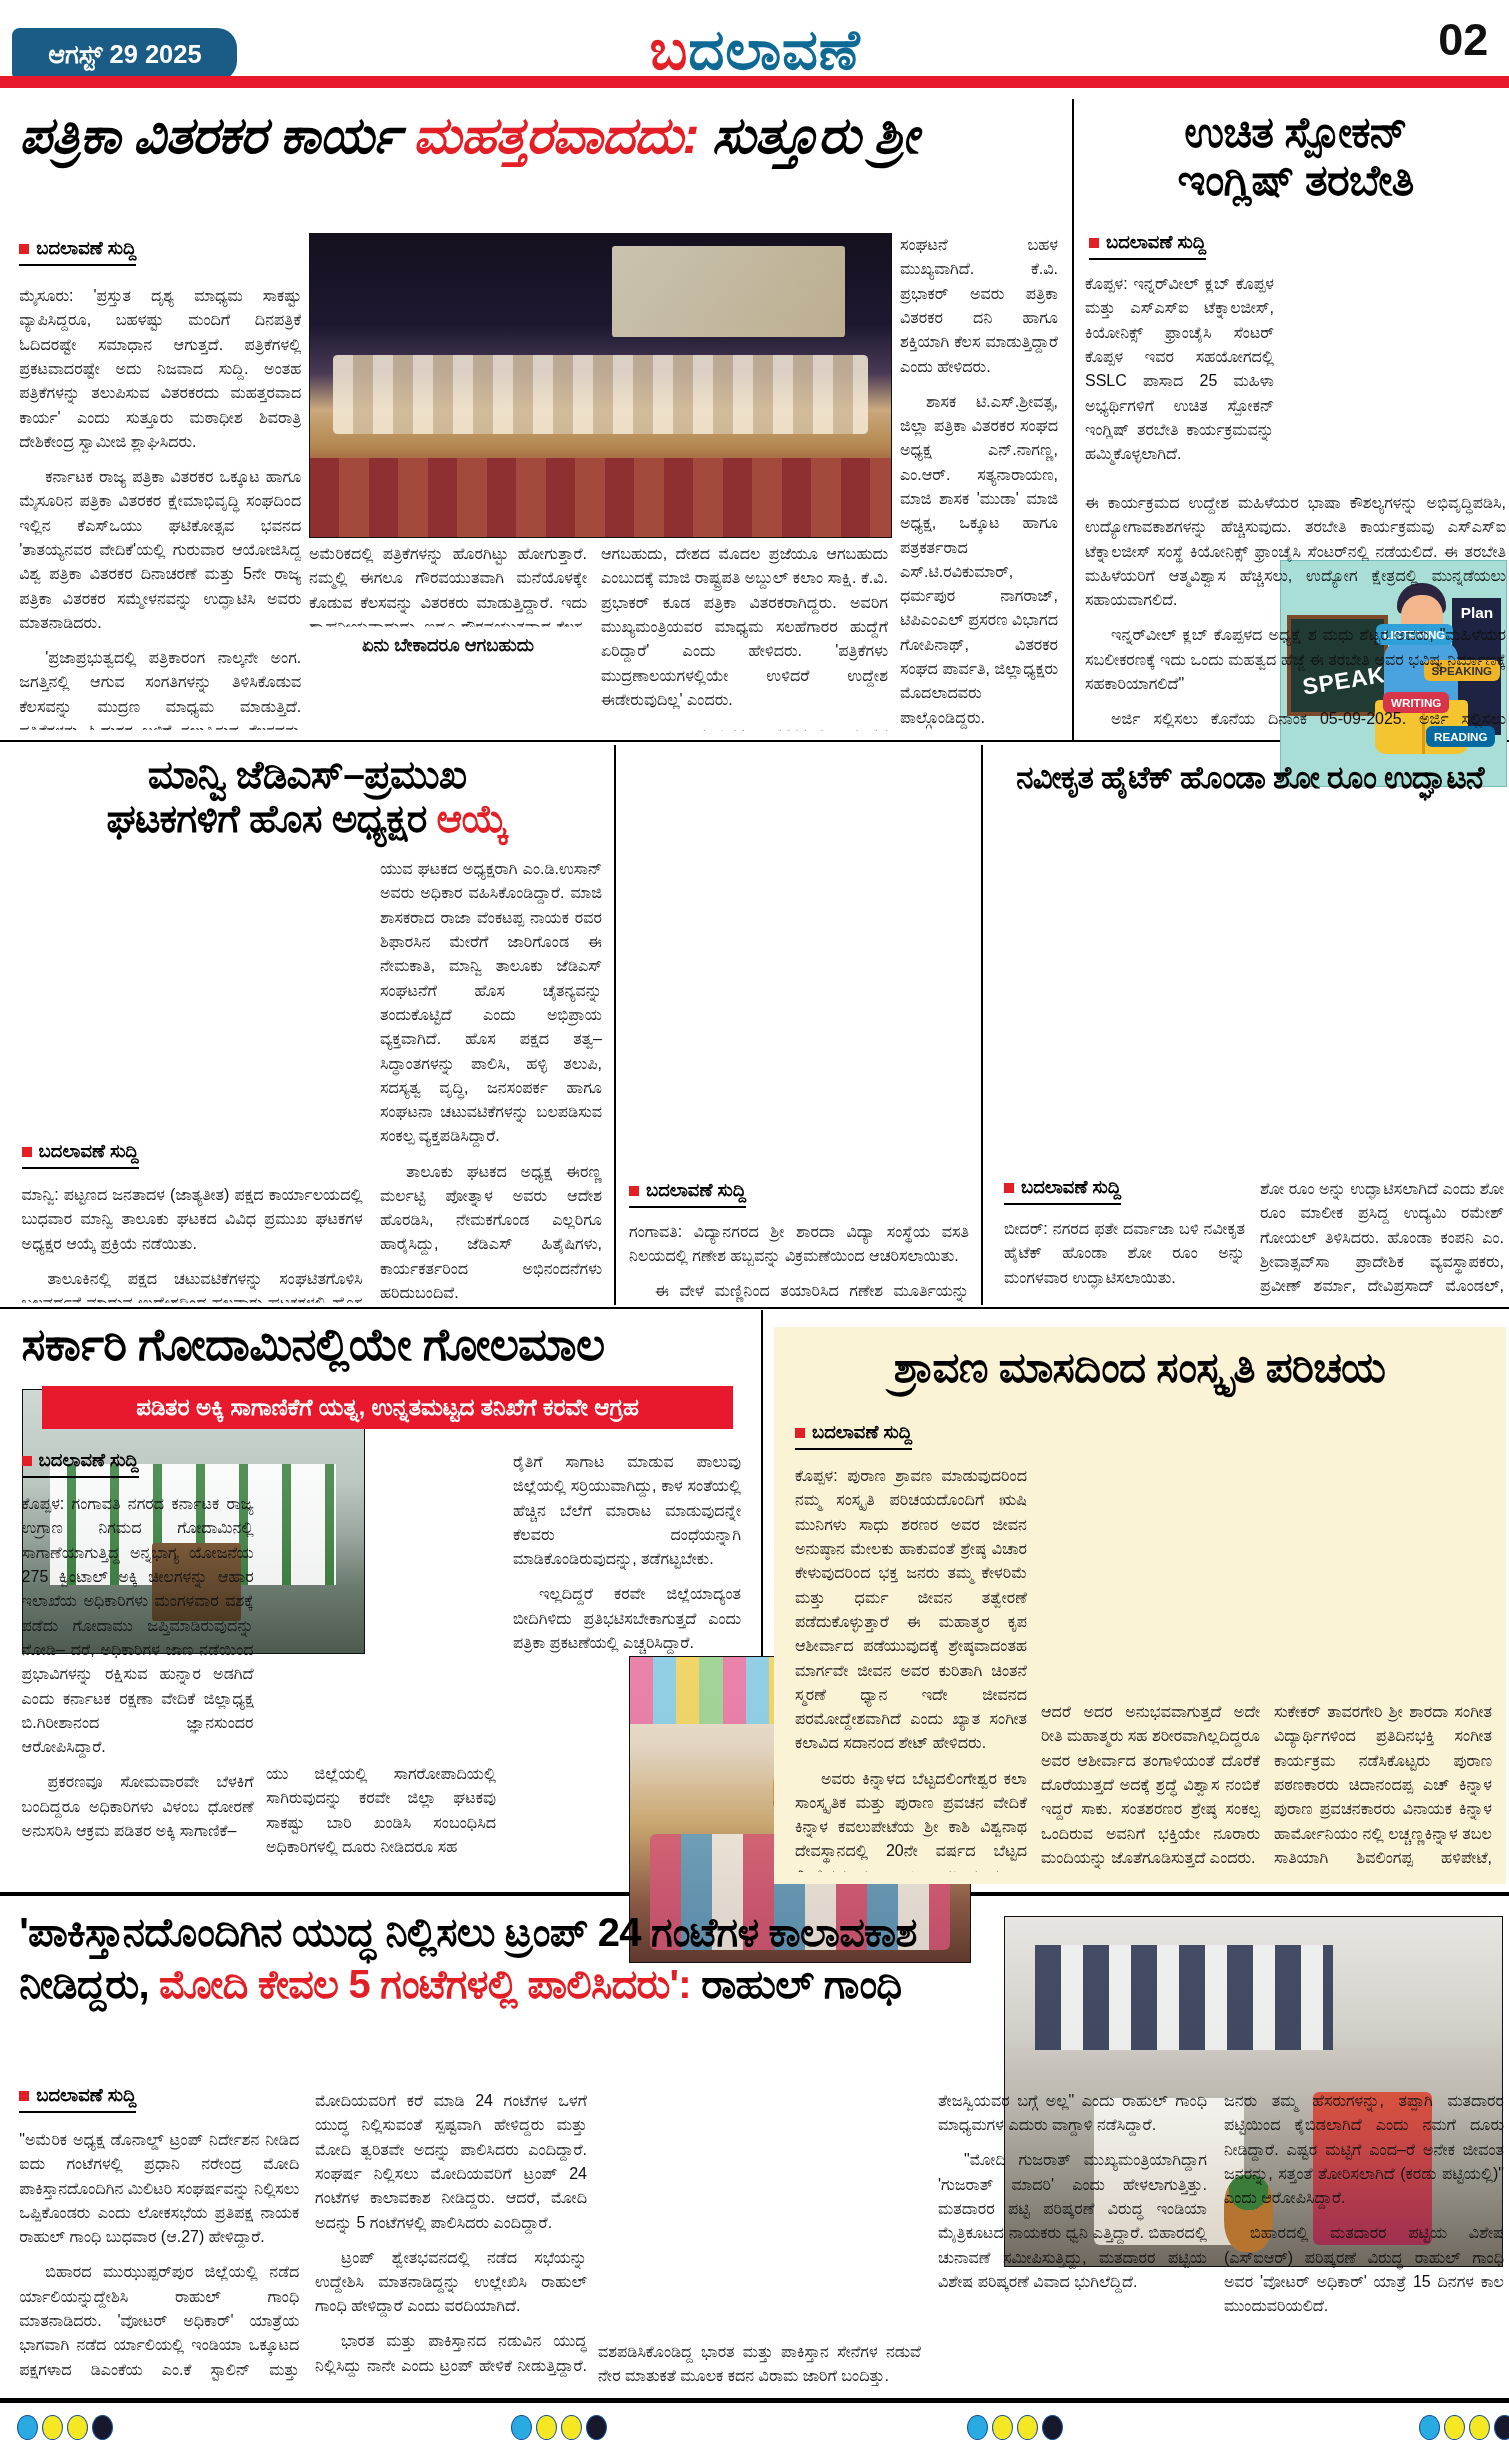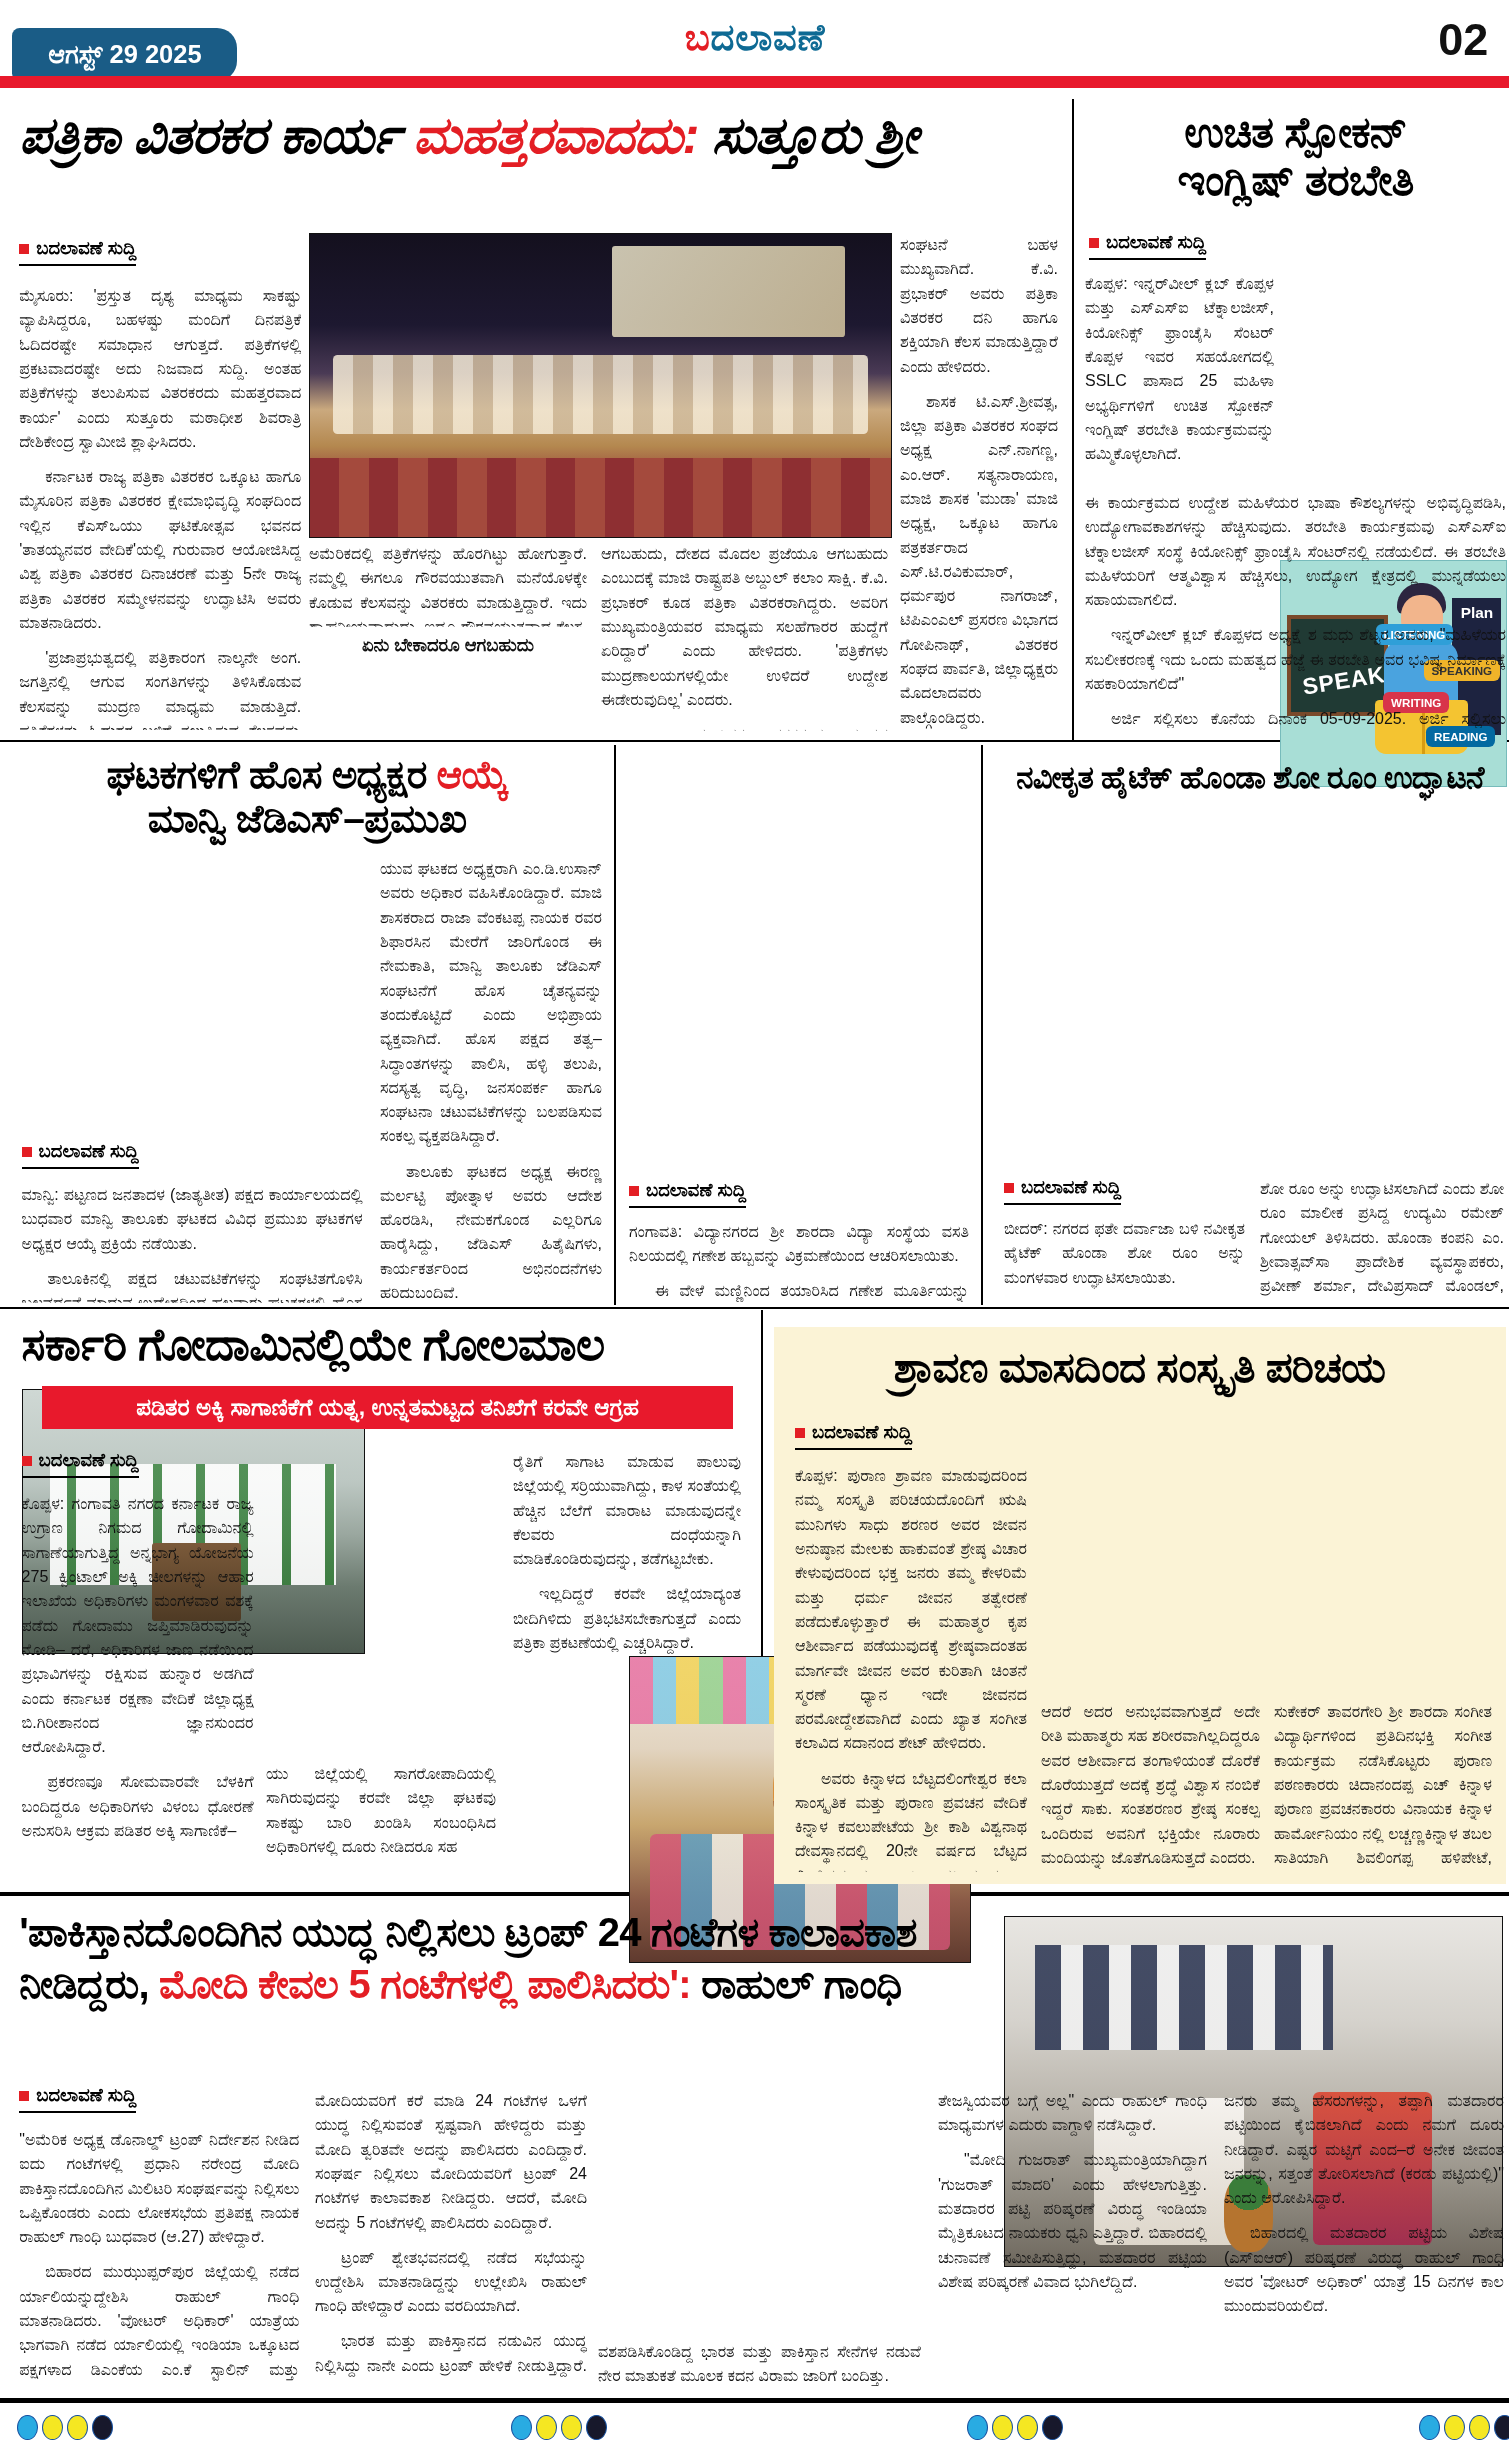--- a/index.html
+++ b/index.html
@@ -4,21 +4,21 @@
 <style>
   html,body{margin:0;padding:0;background:#fff;}
   #page{position:relative;width:1510px;height:2462px;background:#fff;
         font-family:"Liberation Sans",sans-serif;color:#111;overflow:hidden;}
   .abs{position:absolute;}
   .rule{background:#000;}
   
   .date-badge{background:#1a5c86;color:#fff;font-weight:bold;font-size:25.5px;
       border-radius:7.7px 20px 20px 7.7px;display:flex;align-items:center;justify-content:center;
       box-shadow:0 2.3px 0 #0d3click;text-align:center;}
-  .masthead{font-size:37px;font-weight:800;letter-spacing:0.8px;color:#0e6a94;}
+  .masthead{font-size:56px;font-weight:800;letter-spacing:0.8px;color:#0e6a94;}
   .masthead .first{color:#e31e24;}
   .pagenum{font-size:45px;font-weight:800;color:#111;}
   .redbar{background:#e8192c;}
   
   .hl{font-weight:800;color:#000;letter-spacing:-0.8px;line-height:1.12;}
   .hl .red{color:#e31e24;}
   .center{text-align:center;}
   
   .byline{display:flex;align-items:center;gap:7px;font-weight:bold;font-size:18px;
       border-bottom:2.3px solid #000;padding-bottom:5.4px;width:max-content;color:#000;}
@@ -146,24 +146,24 @@
     <div class="pill gray" style="right:10.8px;top:165px;">READING</div>
   </div>
 
   <div class="abs bt" style="left:1085px;top:491px;width:421px;height:241px;">
     <p class="noind">ಈ ಕಾರ್ಯಕ್ರಮದ ಉದ್ದೇಶ ಮಹಿಳೆಯರ ಭಾಷಾ ಕೌಶಲ್ಯಗಳನ್ನು ಅಭಿವೃದ್ಧಿಪಡಿಸಿ, ಉದ್ಯೋಗಾವಕಾಶಗಳನ್ನು ಹೆಚ್ಚಿಸುವುದು. ತರಬೇತಿ ಕಾರ್ಯಕ್ರಮವು ಎಸ್‌ಎಸ್‌ಐ ಟೆಕ್ನಾಲಜೀಸ್ ಸಂಸ್ಥೆ ಕಿಯೋನಿಕ್ಸ್ ಫ್ರಾಂಚೈಸಿ ಸೆಂಟರ್‌ನಲ್ಲಿ ನಡೆಯಲಿದೆ. ಈ ತರಬೇತಿ ಮಹಿಳೆಯರಿಗೆ ಆತ್ಮವಿಶ್ವಾಸ ಹೆಚ್ಚಿಸಲು, ಉದ್ಯೋಗ ಕ್ಷೇತ್ರದಲ್ಲಿ ಮುನ್ನಡೆಯಲು ಸಹಾಯವಾಗಲಿದೆ.</p>
     <p>ಇನ್ನರ್‌ವೀಲ್ ಕ್ಲಬ್ ಕೊಪ್ಪಳದ ಅಧ್ಯಕ್ಷೆ ಶ ಮಧು ಶೆಟ್ಟರ ಅವರು, "ಮಹಿಳೆಯರ ಸಬಲೀಕರಣಕ್ಕೆ ಇದು ಒಂದು ಮಹತ್ವದ ಹೆಜ್ಜೆ ಈ ತರಬೇತಿ ಅವರ ಭವಿಷ್ಯ ನಿರ್ಮಾಣಕ್ಕೆ ಸಹಕಾರಿಯಾಗಲಿದೆ"</p>
     <p>ಅರ್ಜಿ ಸಲ್ಲಿಸಲು ಕೊನೆಯ ದಿನಾಂಕ 05-09-2025. ಅರ್ಜಿ ಸಲ್ಲಿಸಲು ಸಂಪರ್ಕಿಸಿ ಎಸ್‌ಎಸ್‌ಐ ಟೆಕ್ನಾಲಜೀಸ್ ಸಂಸ್ಥೆ ಕಿಯೋನಿಕ್ ಫ್ರಾಂಚೈಸಿ ಸೆಂಟರ್, ಉಲ್ಲತ್ತಿ ಬಿಲ್ಡಿಂಗ್, ಕೊಪ್ಪಳ ದೂರವಾಣಿ: 9986269442 / 9916074999 ಸಂಪರ್ಕಿಸುವಂತೆ ತಿಳಿಸಿದ್ದಾರೆ.</p>
   </div>
 
   <div class="abs hl center" style="left:11.6px;top:753px;width:591px;font-size:39px;">
+    <div>ಮಾನ್ವಿ ಜೆಡಿಎಸ್–ಪ್ರಮುಖ</div>
     <div>
       <span>ಘಟಕಗಳಿಗೆ ಹೊಸ ಅಧ್ಯಕ್ಷರ </span><span class="red">ಆಯ್ಕೆ</span>
     </div>
-    <div>ಮಾನ್ವಿ ಜೆಡಿಎಸ್–ಪ್ರಮುಖ</div>
   </div>
   <div class="abs photo" style="left:21.6px;top:857px;width:341px;height:263px;
        background:linear-gradient(180deg,#cfd8d4 0%,#bcc7c2 35%,#9aa79f 55%,#6b7a6f 75%,#4d5a50 100%);">
     <div style="position:absolute;left:8%;top:28%;width:84%;height:46%;background:repeating-linear-gradient(90deg,rgba(255,255,255,.9) 0 17px,rgba(46,125,50,.75) 17px 26px,rgba(255,255,255,.9) 26px 43px);"></div>
     <div style="position:absolute;left:38%;top:58%;width:26%;height:30%;background:linear-gradient(180deg,#7b5a3a,#4e3a24);border-radius:3.1px;"></div>
   </div>
   <div class="abs byline" style="left:21.6px;top:1141px;">
     <span class="sq"></span>
     <span>ಬದಲಾವಣೆ ಸುದ್ದಿ</span>
   </div>

